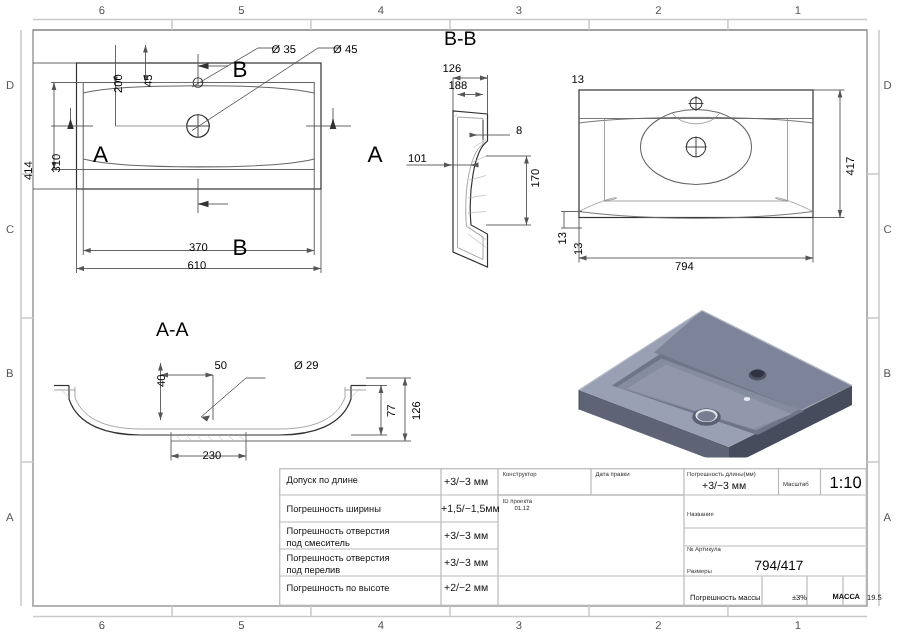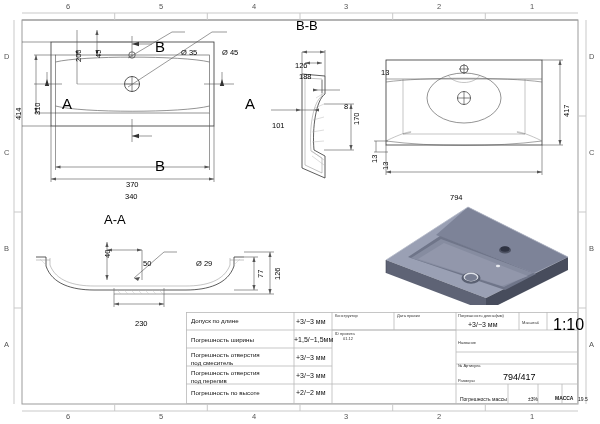--- a/index.html
+++ b/index.html
@@ -10,27 +10,27 @@
   svg{display:block;}
   
   .zone{position:absolute;font-size:7.5px;color:#555;
         text-align:center;line-height:1;}
   .zoneL{position:absolute;font-size:7.5px;color:#555;}
   
   .tb{position:absolute;font-size:6.2px;line-height:1.25;color:#111;}
   .tbsm{position:absolute;font-size:4px;line-height:1.15;color:#333;}
   .tbval{position:absolute;font-size:7px;color:#111;}
   .tbbig{position:absolute;font-size:15px;color:#000;letter-spacing:.4px;}
-  .tbscale{position:absolute;font-size:16px;color:#000;}
+  .tbscale{position:absolute;font-size:11px;color:#000;}
   .tbdim{position:absolute;font-size:9px;color:#000;}
   .tbmass{position:absolute;font-size:5px;color:#111;}
   .logo{position:absolute;font-size:28px;color:#000;
         font-family:"DejaVu Sans",sans-serif;font-weight:300;letter-spacing:-0.5px;}
   
-  .dim{position:absolute;font-size:7.5px;color:#000;white-space:nowrap;margin-top:20px;}
+  .dim{position:absolute;font-size:7.5px;color:#000;white-space:nowrap;}
   .dimv{position:absolute;font-size:7.5px;color:#000;white-space:nowrap;
         transform-origin:0 0;transform:rotate(-90deg);}
   .vlbl{position:absolute;font-size:15px;color:#000;font-weight:500;}
   .sect{position:absolute;font-size:13px;color:#000;}
 </style>
 </head>
 <body>
 
 <div id="sheet">
 
@@ -157,21 +157,21 @@
 
       <line x1="12" y1="60" x2="40" y2="60"></line>
       <line x1="25" y1="60" x2="25" y2="48"></line>
       <path d="M25,55 l-2.2,7 h4.4 z" fill="#333" stroke="none"></path>
 
       <line x1="182" y1="60" x2="212" y2="60"></line>
       <line x1="200" y1="60" x2="200" y2="48"></line>
       <path d="M200,55 l-2.2,7 h4.4 z" fill="#333" stroke="none"></path>
     </g>
   </svg>
-  <div class="dim" style="left:125px;top:172px">340</div>
+  <div class="dim" style="left:125px;top:172px">610</div>
   <div class="dim" style="left:126px;top:160px">370</div>
   <div class="dimv" style="left:14px;top:120px">414</div>
   <div class="dimv" style="left:33px;top:115px">310</div>
   <div class="dimv" style="left:74px;top:62px">200</div>
   <div class="dimv" style="left:94px;top:58px">45</div>
   <div class="dim" style="left:181px;top:28px">Ø 35</div>
   <div class="dim" style="left:222px;top:28px">Ø 45</div>
   <div class="vlbl" style="left:155px;top:38px">B</div>
   <div class="vlbl" style="left:155px;top:157px">B</div>
   <div class="vlbl" style="left:62px;top:95px">A</div>

